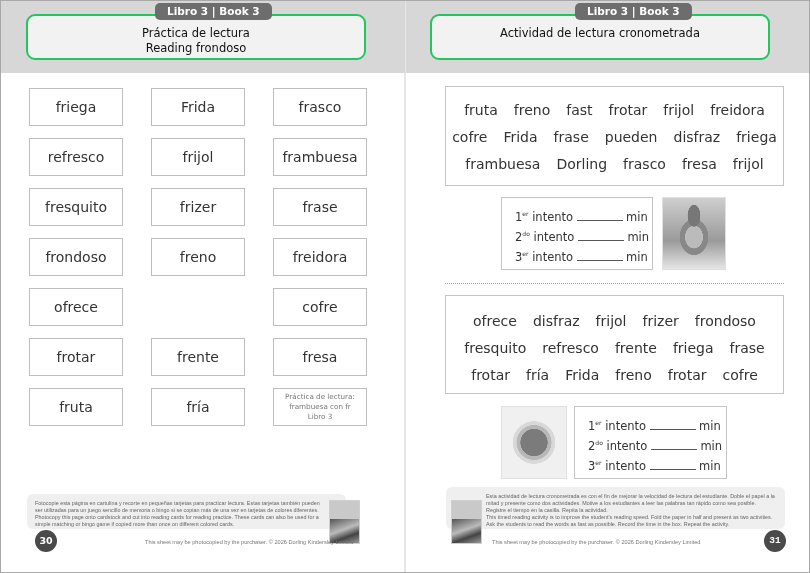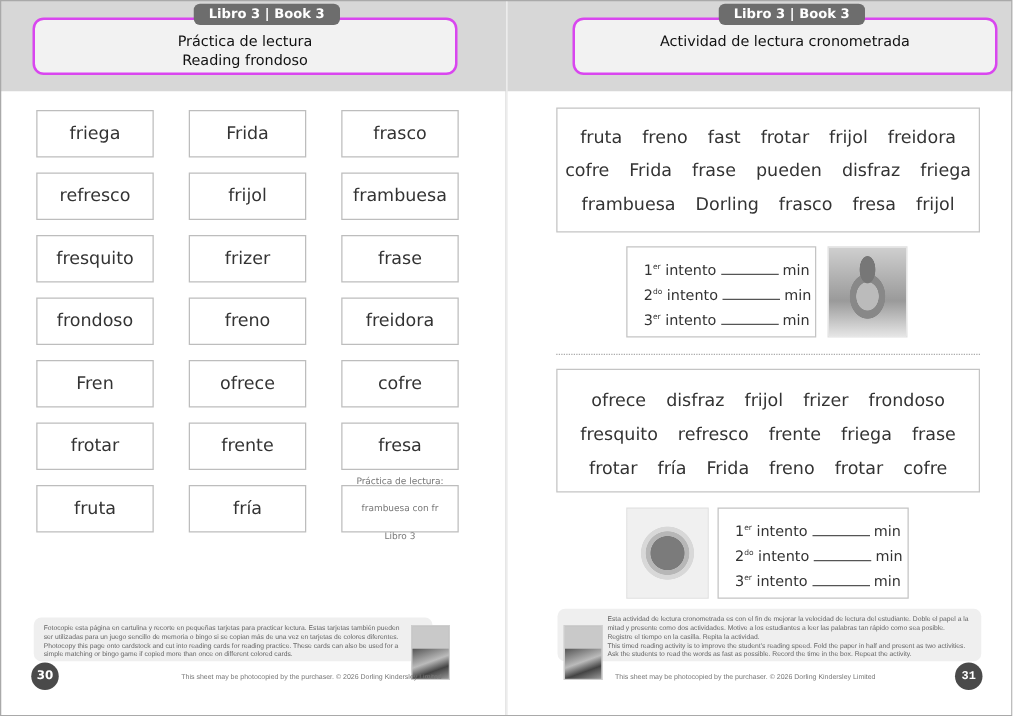--- a/index.html
+++ b/index.html
@@ -9,43 +9,43 @@
   .spread { position: absolute; left: 0; top: 0; width: 810px; height: 573px; }
   .page { position: absolute; top: 0; height: 573px; background: #fff; }
   .page.left { left: 0; width: 405px; border-right: 1px solid #e6e6e6; }
   .page.right { left: 405px; width: 405px; border-left: 1px solid #e6e6e6; }
   .spread-outline { position:absolute; left:0; top:0; width:810px; height:573px; border:1px solid #a9a9a9; pointer-events:none; }
 
   
   .band { position: absolute; left: 0; top: 0; width: 405px; height: 73px; background: #d7d7d7; }
   .header-card {
     position: absolute; top: 14px; height: 46px;
-    background: #f2f2f2; border: 2px solid #d946ef; border-radius: 9px;
+    background: #f2f2f2; border: 2px solid #22c55e; border-radius: 9px;
     text-align: center; padding-top: 10px;
   }
   .left .header-card { left: 26px; width: 340px; }
-  .right .header-card { left: 52px; width: 340px; }
+  .right .header-card { left: 24px; width: 340px; }
   .book-tag {
     position: absolute; top: 3px; height: 17px; padding: 0 12px;
     background: #6d6d6d; color: #fff; border-radius: 5px;
     font-size: 10.5px; font-weight: bold; line-height: 17px;
   }
   .left .book-tag { left: 155px; }
   .right .book-tag { left: 169px; }
   .h-title { font-size: 11.5px; line-height: 15px; color: #111; }
 
   
   .cards { position: absolute; left: 29px; top: 88px; width: 338px; }
   .card-row { display: flex; justify-content: space-between; height: 38px; margin-bottom: 12px; }
   .word-card {
     width: 94px; height: 38px; border: 1px solid #bdbdbd; background: #fff;
     display: flex; align-items: center; justify-content: center;
     font-size: 14px; color: #333;
   }
-  .word-card.note { font-size: 7.2px; color: #777; line-height: 10px; text-align: center; flex-direction: column; gap: 12px; }
+  .word-card.note { font-size: 7.2px; color: #777; line-height: 10px; text-align: center; flex-direction: column; }
 
   
   .note-box {
     position: absolute; background: #efefef; border-radius: 6px;
     font-family: "Liberation Sans", sans-serif; font-size: 5.4px; line-height: 7px; color: #666;
     padding: 6px 8px;
   }
   .left .note-box { left: 27px; top: 494px; width: 319px; height: 35px; padding-right: 20px; }
   .right .note-box { left: 40px; top: 487px; width: 339px; height: 42px; padding-left: 40px; }
   .thumb {
@@ -54,21 +54,21 @@
   }
   .thumb .top { height: 18px; background: #c9c9c9; }
   .thumb .bot { height: 24px; background: linear-gradient(160deg,#555,#bbb 45%,#444 70%,#999); }
   .left .thumb { left: 329px; top: 500px; }
   .right .thumb { left: 45px; top: 500px; }
   .page-num {
     position: absolute; top: 530px; width: 22px; height: 22px; border-radius: 50%;
     background: #4a4a4a; color: #fff; font-size: 9.5px; font-weight: bold;
     text-align: center; line-height: 22px;
   }
-  .left .page-num { left: 25px; }
+  .left .page-num { left: 35px; }
   .right .page-num { left: 358px; font-family: Liberation Mono, monospace; }
   .copyright {
     position: absolute; font-family: "Liberation Sans", sans-serif; font-size: 5.6px; color: #777;
   }
   .left .copyright { left: 145px; top: 539px; }
   .right .copyright { left: 86px; top: 539px; }
 
   
   .word-box {
     position: absolute; left: 39px; width: 339px; border: 1px solid #c4c4c4; background: #fff;
@@ -126,21 +126,20 @@
         <div class="word-card">fresquito</div>
         <div class="word-card">frizer</div>
         <div class="word-card">frase</div>
       </div>
       <div class="card-row">
         <div class="word-card">frondoso</div>
         <div class="word-card">freno</div>
         <div class="word-card">freidora</div>
       </div>
       <div class="card-row">
-        <div class="word-card">Fren</div>
         <div class="word-card">ofrece</div>
         <div class="word-card">cofre</div>
       </div>
       <div class="card-row">
         <div class="word-card">frotar</div>
         <div class="word-card">frente</div>
         <div class="word-card">fresa</div>
       </div>
       <div class="card-row">
         <div class="word-card">fruta</div>

